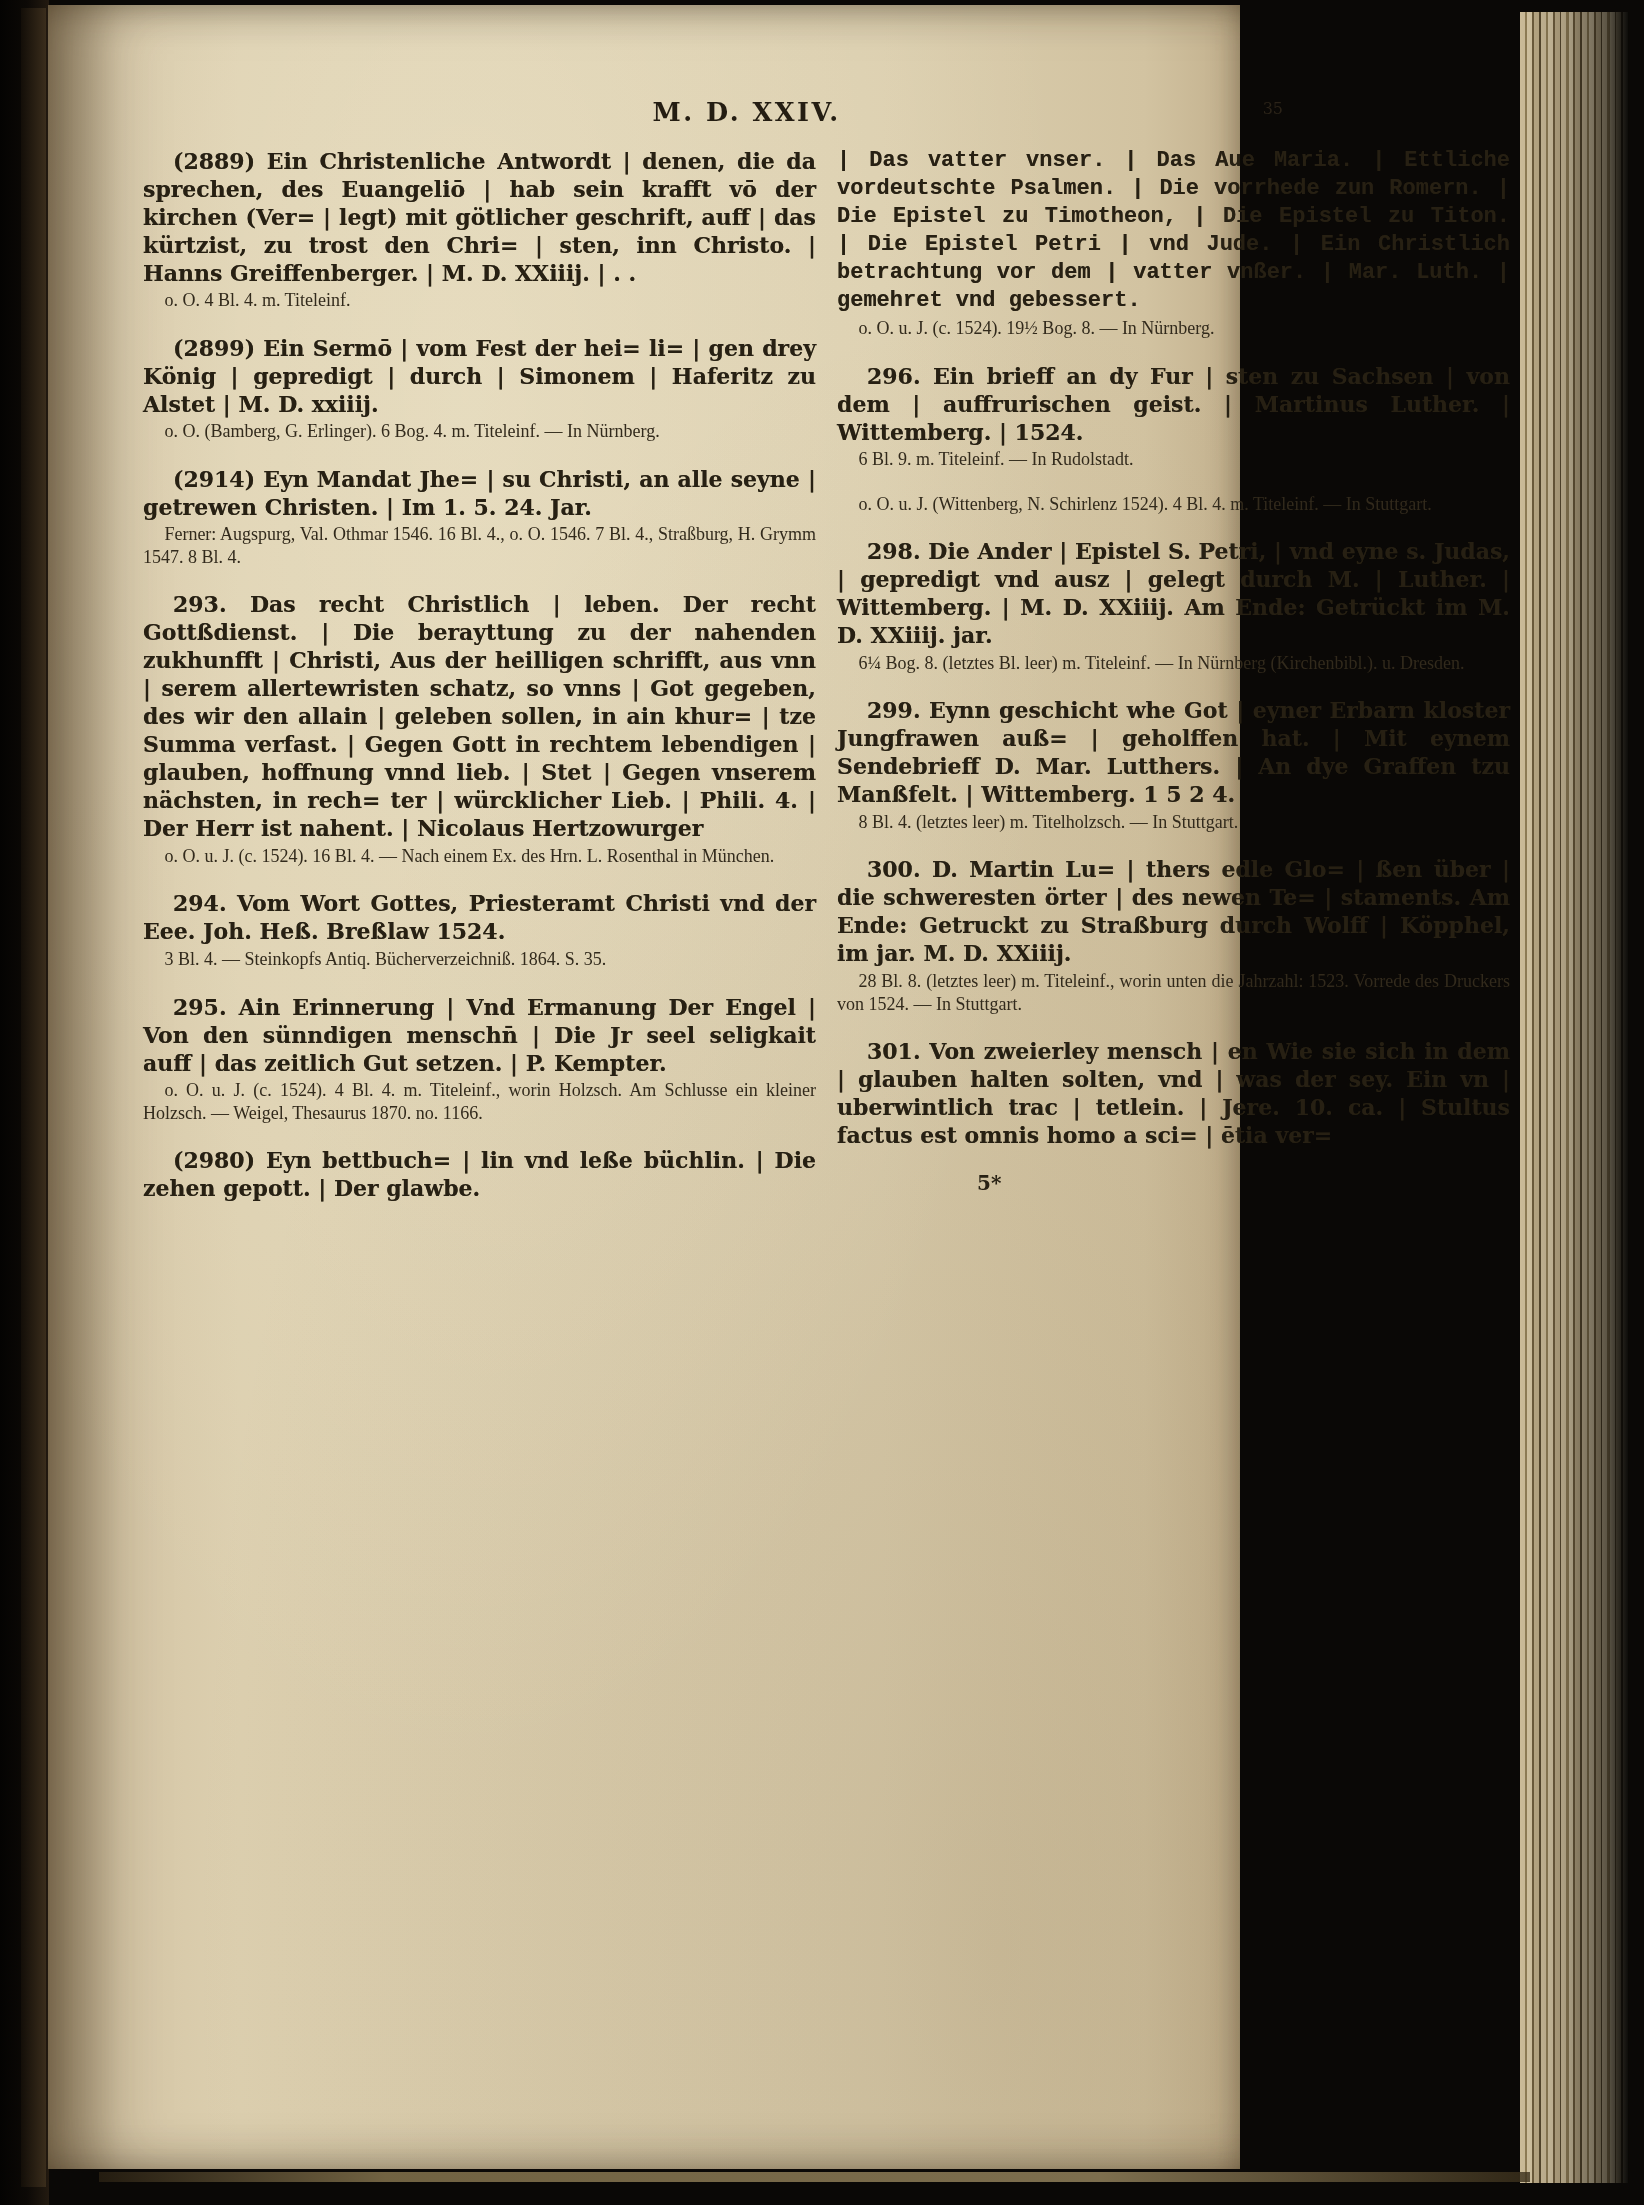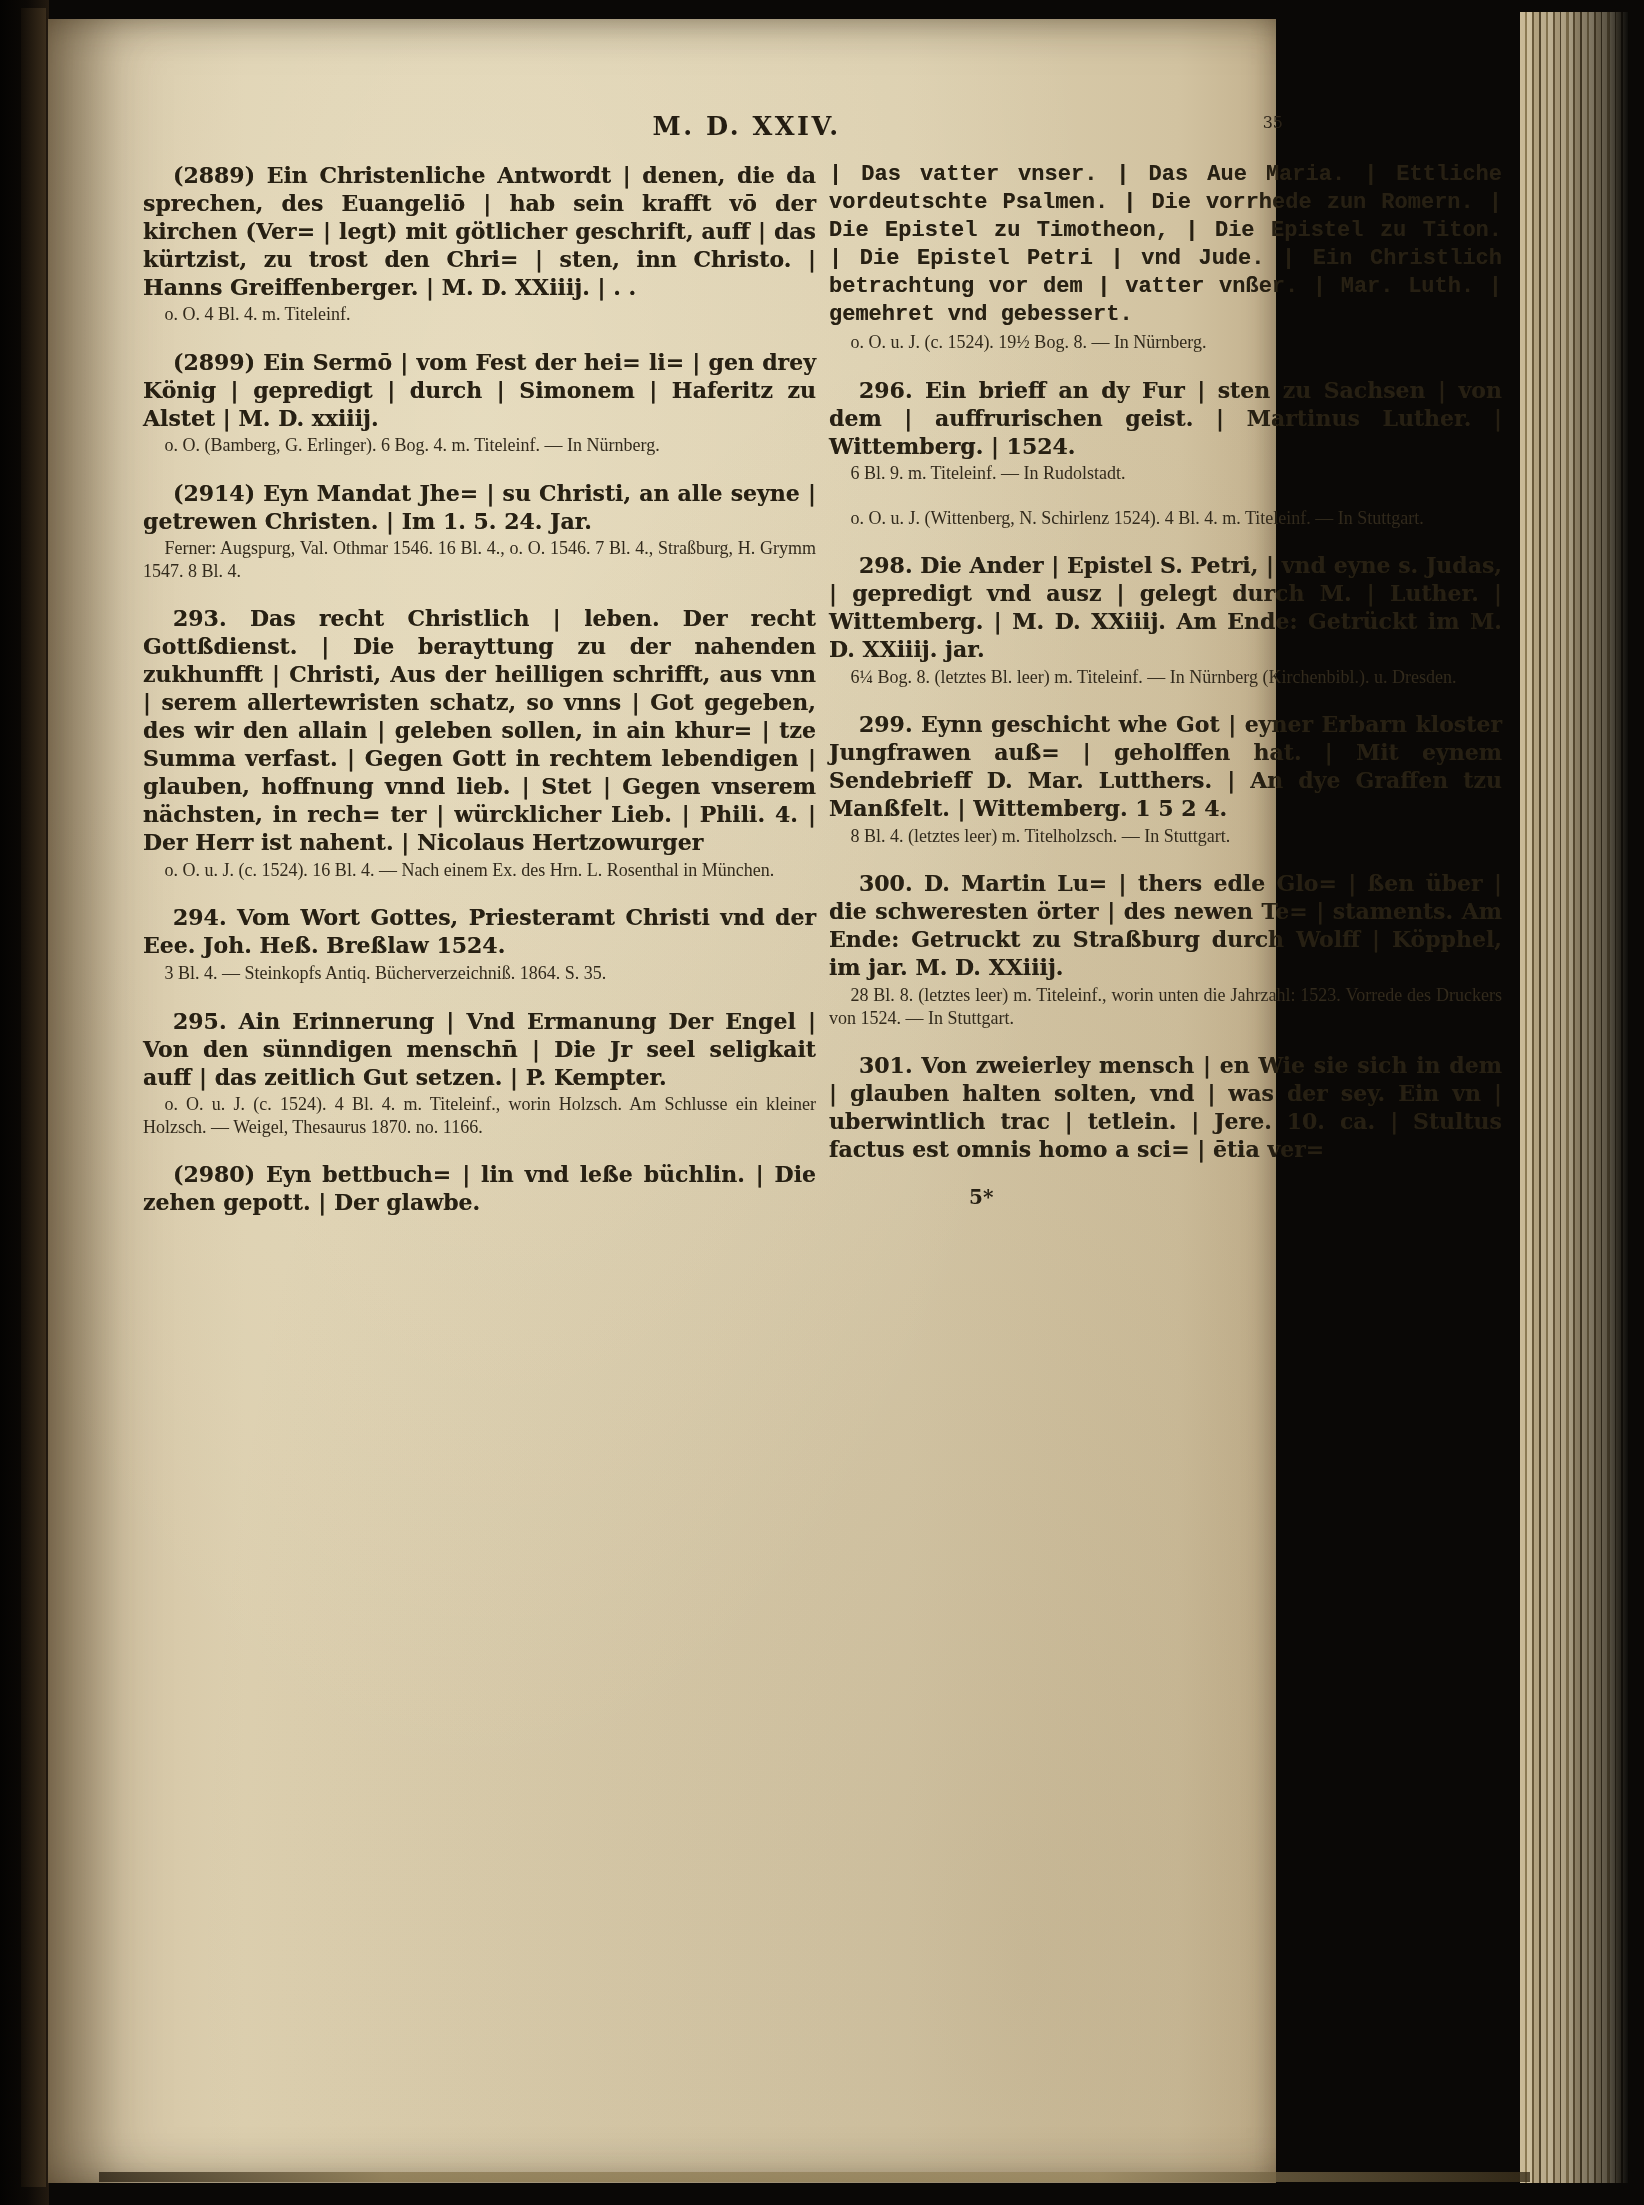--- a/index.html
+++ b/index.html
@@ -14,31 +14,30 @@
   .scan{position:absolute;inset:0;}
   .book-gutter{
     position:absolute;left:0;top:0;width:49px;height:2205px;
     background:linear-gradient(90deg,#040302 0%,#0c0906 55%,#231a10 100%);
   }
   .prev-page-sliver{
     position:absolute;left:21.4px;top:8.2px;width:25px;height:2179px;
     background:linear-gradient(90deg,#130e08,#3a2d1c);
   }
   .book-page{
-    position:absolute;left:48px;top:19px;width:1192px;height:2164px;
+    position:absolute;left:48px;top:5px;width:1192px;height:2164px;
     background:
       radial-gradient(ellipse at 35% 18%, rgba(255,250,228,0.30), rgba(255,250,228,0) 55%),
       radial-gradient(ellipse at 80% 90%, rgba(120,96,58,0.18), rgba(120,96,58,0) 60%),
       linear-gradient(90deg,#bfae8c 0%,#d5c6a6 6%,#dccfaf 16%,#dbceae 70%,#d2c3a1 92%,#c2b08d 100%);
     box-shadow:
       inset 70px 0 74px -33px rgba(52,36,16,0.55),
       inset 0 21.4px 41px -25px rgba(40,28,12,0.45),
       inset 0 -25px 49px -29px rgba(40,28,12,0.40),
       inset -15px 0 33px -16.4px rgba(60,44,20,0.35);
-    padding-left: 36px;
   }
   .page-edges{
     position:absolute;left:1520px;top:11.5px;width:109px;height:2171px;
     background:
       linear-gradient(90deg, rgba(0,0,0,0) 0%, rgba(0,0,0,0.15) 40%, rgba(0,0,0,0.55) 80%, rgba(0,0,0,0.95) 100%),
       repeating-linear-gradient(90deg,
         #cbbb98 0px,#cbbb98 5px,
         #8f7d56 5px,#8f7d56 7.4px,
         #d3c4a2 7.4px,#d3c4a2 12.3px,
         #6e5d3d 12.3px,#6e5d3d 14px,
@@ -56,21 +55,21 @@
     color:#2b2318;
   }
   .page-header{position:relative;height:38px;margin-bottom:11.5px;}
   .header-title{
     position:absolute;left:44%;transform:translateX(-50%);
     font-weight:bold;font-size:25.5px;letter-spacing:2.5px;color:#241d12;
   }
   .page-number{
     position:absolute;right:232px;top:1.6px;font-size:16px;color:#2b2318;
   }
-  .columns{display:flex;gap:13px;align-items:flex-start;}
+  .columns{display:flex;gap:21px;align-items:flex-start;}
   .col{width:673px;}
   .entry{margin-bottom:22px;}
   .entry-body{
     margin:0;
     font-size:22px;line-height:28px;
     font-weight:bold;
     text-align:justify;
     text-indent:30px;
     color:#272013;
     text-shadow:0 0 0.4px rgba(39,32,19,0.55);

